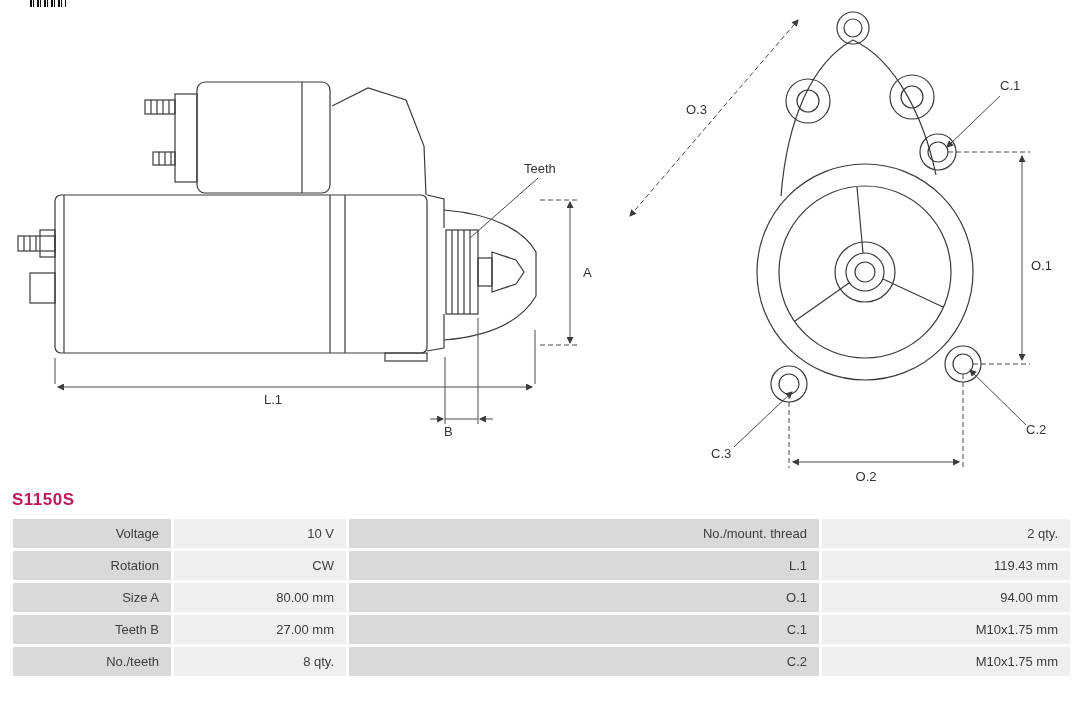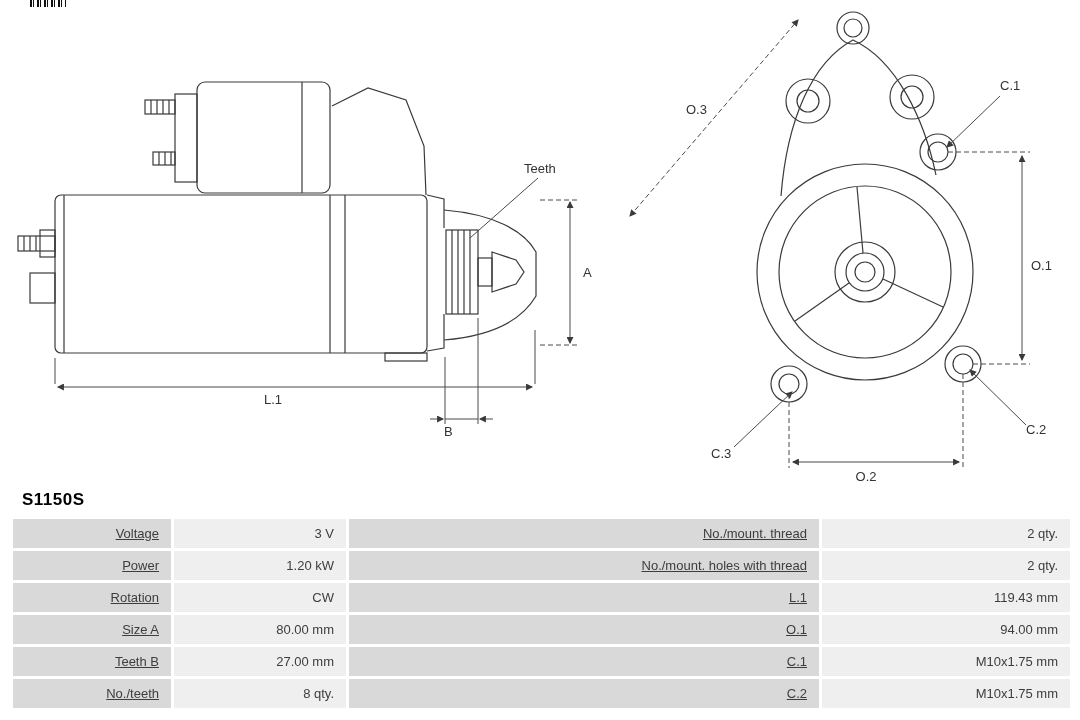--- a/index.html
+++ b/index.html
@@ -19,22 +19,22 @@
   svg text {
     font-family: "Liberation Sans", sans-serif;
     font-size: 13px;
     fill: #333333;
     stroke: none;
   }
   .draw { stroke: #3a3a3a; stroke-width: 1.2; fill: none; }
   .dim  { stroke: #4a4a4a; stroke-width: 1; fill: none; }
   .dash { stroke-dasharray: 5 3; }
   .part-number {
-    margin: 4px 0 6px 22px;
-    color: #000000;
+    margin: 4px 0 6px 12px;
+    color: #be185d;
     font-size: 17px;
     font-weight: bold;
     letter-spacing: 0.5px;
   }
   table.spec {
     border-collapse: separate;
     border-spacing: 3px;
     table-layout: fixed;
     width: 1060px;
     margin: 0 10px;
@@ -42,21 +42,21 @@
     color: #3d3d3d;
   }
   table.spec td {
     height: 29px;
     padding: 0 12px;
     text-align: right;
     vertical-align: middle;
     white-space: nowrap;
     overflow: hidden;
   }
-  td.lbl { background: #d9d9d9; text-decoration: underline; }
+  td.lbl { background: #d9d9d9; }
   td.val { background: #efefef; }
 </style>
 </head>
 <body>
 
 <div class="barcode"></div>
 
 <svg class="diagram" viewBox="0 0 1080 486">
   <defs>
     <marker id="arr" viewBox="0 0 10 10" refX="8.5" refY="5" markerWidth="8" markerHeight="7" orient="auto-start-reverse">
@@ -191,28 +191,22 @@
 <table class="spec">
   <colgroup>
     <col style="width:158px">
     <col style="width:172px">
     <col style="width:470px">
     <col style="width:248px">
   </colgroup>
   <tbody>
     <tr>
       <td class="lbl">Voltage</td>
-      <td class="val">3 V</td>
+      <td class="val">10 V</td>
       <td class="lbl">No./mount. thread</td>
-      <td class="val">2 qty.</td>
-    </tr>
-    <tr>
-      <td class="lbl">Power</td>
-      <td class="val">1.20 kW</td>
-      <td class="lbl">No./mount. holes with thread</td>
       <td class="val">2 qty.</td>
     </tr>
     <tr>
       <td class="lbl">Rotation</td>
       <td class="val">CW</td>
       <td class="lbl">L.1</td>
       <td class="val">119.43 mm</td>
     </tr>
     <tr>
       <td class="lbl">Size A</td>

